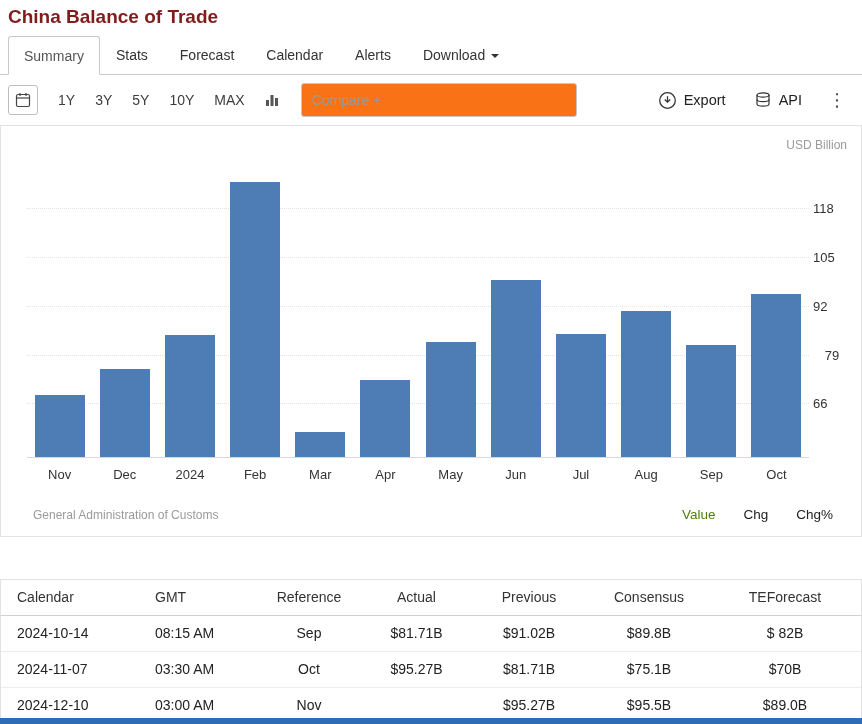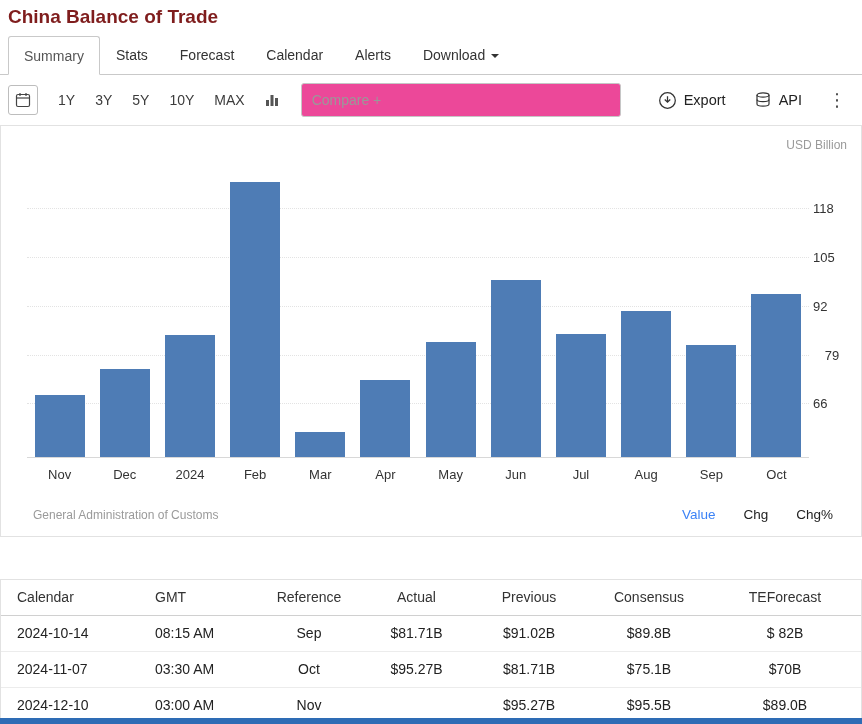--- a/index.html
+++ b/index.html
@@ -17,42 +17,42 @@
   .tab-bar { border-bottom:1px solid #c9c9c9; padding:3px 0 0 8px; display:flex; align-items:flex-end; height:44px; }
   .tab { font-size:14px; color:#333; padding:11px 15px 10px 15px; cursor:pointer; background:#fff; border:1px solid transparent; }
   .tab.active { border:1px solid #c9c9c9; border-bottom:1px solid #fff; margin-bottom:-1px; border-radius:3px 3px 0 0; color:#555; }
   .caret { display:inline-block; width:0; height:0; border:4px solid transparent; border-top-color:#333; margin-left:6px; vertical-align:middle; position:relative; top:2px; }
 
   
   .toolbar { display:flex; align-items:center; padding:8px 8px 6px 8px; gap:2px; }
   .icon-btn { width:30px; height:30px; border:1px solid #bdbdbd; background:#fff; border-radius:3px; display:flex; align-items:center; justify-content:center; padding:0; margin-right:8px; }
   .icon-btn.flat { border:none; background:none; margin-right:0; }
   .range-btn { font-size:14px; color:#3c3c3c; padding:6px 10px; background:none; border:none; }
-  .compare-input { width:320px; height:34px; border:1px solid #c6c6c6; border-radius:3px; padding:0 10px; font-size:14px; color:#333; margin-left:12px; background:#ec4899; }
+  .compare-input { width:276px; height:34px; border:1px solid #c6c6c6; border-radius:3px; padding:0 10px; font-size:14px; color:#333; margin-left:12px; background:#f97316; }
   .compare-input::placeholder { color:#999; }
   .toolbar-right { margin-left:auto; display:flex; align-items:center; gap:8px; }
   .text-btn { display:flex; align-items:center; gap:7px; font-size:14.5px; color:#222; background:none; border:none; padding:6px 10px; }
   .more-btn { font-size:18px; color:#444; background:none; border:none; padding:2px 8px; line-height:1; }
 
   
   .chart-card { position:relative; margin-top:2px; border:1px solid #e2e2e2; height:412px; background:#fff; }
   .unit { position:absolute; top:12px; right:14px; font-size:12px; color:#9a9a9a; }
   .plot { position:absolute; top:38px; left:26px; right:52px; height:294px; border-bottom:1px solid #d8d8d8; }
   .gridline { position:absolute; left:0; right:0; height:0; border-top:1px dotted #e3e3e3; }
   .bars { position:absolute; left:0; right:0; top:0; bottom:0; display:flex; align-items:flex-end; }
   .bar-slot { flex:1; display:flex; justify-content:center; align-items:flex-end; height:100%; }
   .bar { width:50px; }
   .ytick { position:absolute; right:10px; width:38px; text-align:left; font-size:13px; color:#333; }
   .xaxis { position:absolute; left:26px; right:52px; top:341px; display:flex; }
   .xtick { flex:1; text-align:center; font-size:13px; color:#333; }
   .chart-footer { position:absolute; left:32px; right:28px; bottom:14px; display:flex; justify-content:space-between; align-items:center; }
   .source { font-size:12px; color:#9a9a9a; }
   .views { display:flex; gap:28px; font-size:13.5px; }
   .view { color:#222; cursor:pointer; }
-  .view.active { color:#3b82f6; }
+  .view.active { color:#4d7c0f; }
 
   
   .table-card { margin-top:42px; border:1px solid #e2e2e2; background:#fff; }
   table { width:100%; border-collapse:collapse; font-size:14px; color:#222; table-layout:fixed; }
   thead th { font-weight:normal; color:#333; height:35px; border-bottom:1px solid #d0d0d0; }
   tbody td { height:36px; border-bottom:1px solid #ececec; }
   tbody tr:last-child td { border-bottom:none; }
   th, td { text-align:center; white-space:nowrap; overflow:hidden; }
   th:nth-child(1), td:nth-child(1) { text-align:left; padding-left:16px; }
   th:nth-child(2), td:nth-child(2) { text-align:left; padding-left:14px; }

